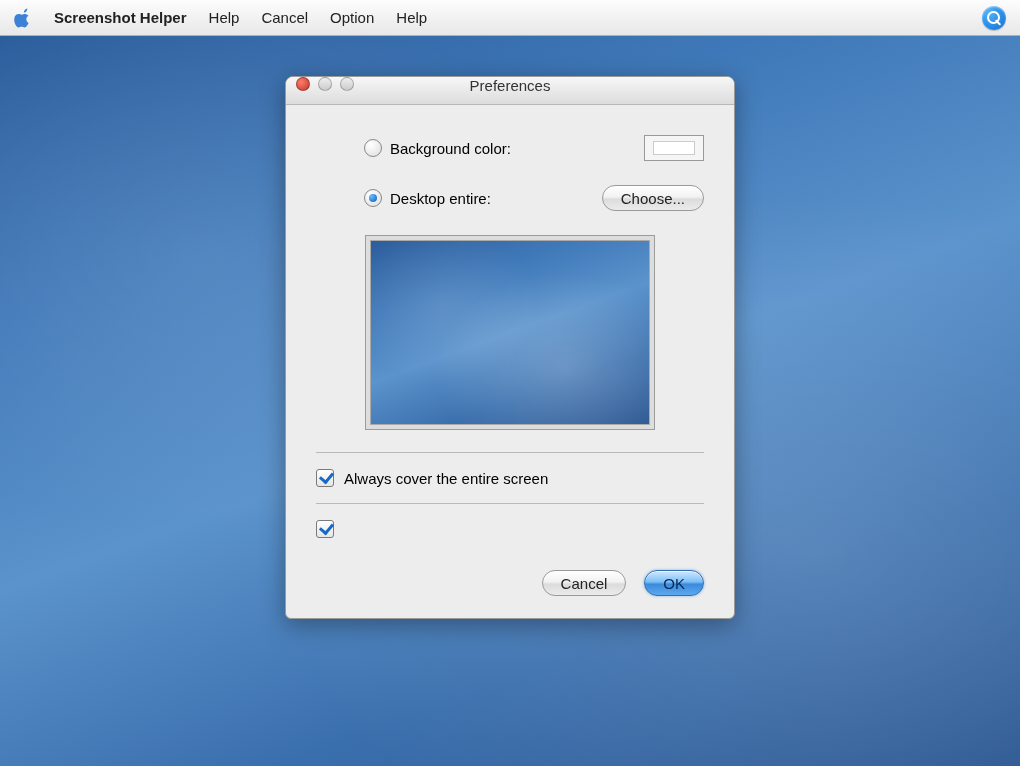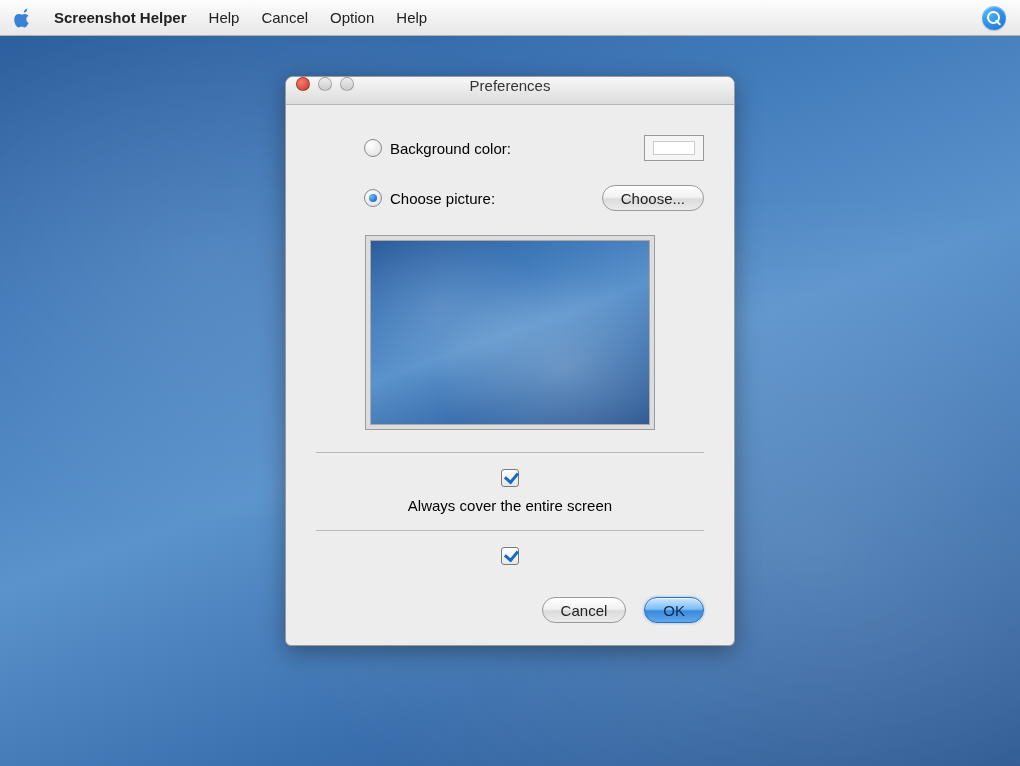--- a/index.html
+++ b/index.html
@@ -190,21 +190,20 @@
   .separator {
     height: 1px;
     background: #bababa;
     margin: 6px 0;
   }
   .check-row {
     display: flex;
     align-items: center;
     gap: 10px;
     padding: 10px 0;
-    flex-direction: column;
   }
   .checkbox {
     width: 18px; height: 18px;
     border: 1px solid #7a7a7a;
     border-radius: 3px;
     background: linear-gradient(to bottom, #fff, #e6e6e6);
     position: relative;
   }
   .checkbox.checked::after {
     content: "";
@@ -258,21 +257,21 @@
         <div class="radio-wrap">
           <div class="radio"></div>
           <span>Background color:</span>
         </div>
         <div class="color-well"></div>
       </div>
 
       <div class="row">
         <div class="radio-wrap">
           <div class="radio selected"></div>
-          <span>Choose picture:</span>
+          <span>Desktop entire:</span>
         </div>
         <button class="aqua-button">Choose...</button>
       </div>
 
       <div class="preview-box">
         <div class="preview-inner"></div>
       </div>
 
       <div class="separator"></div>
 

